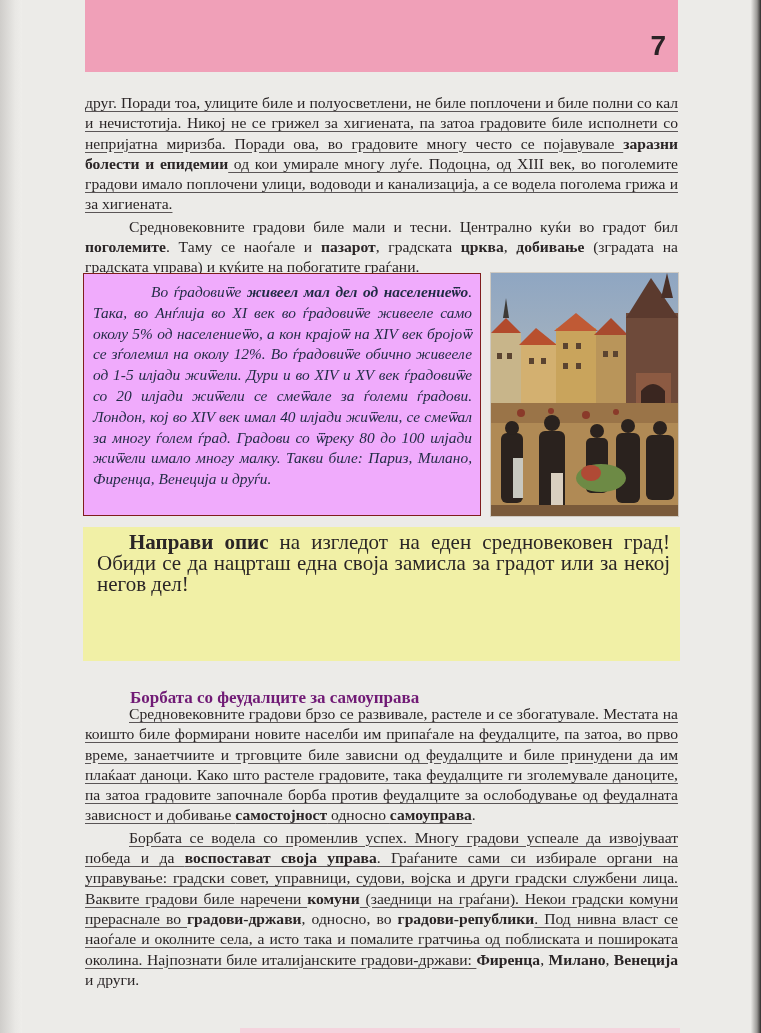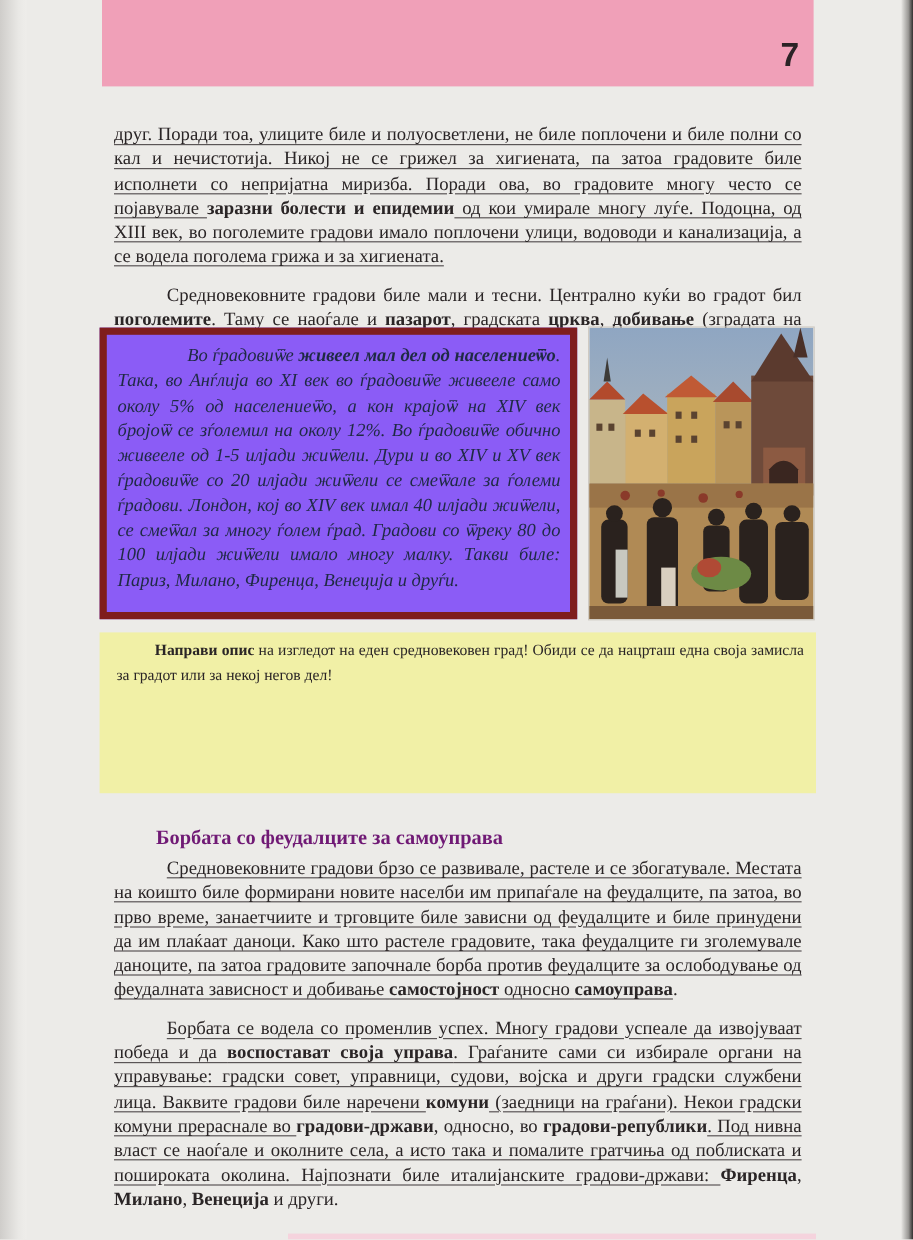--- a/index.html
+++ b/index.html
@@ -28,42 +28,42 @@
     }
     .bottom-band {
       position: absolute; left: 240px; top: 1028px; width: 440px; height: 5px;
       background: #f5d3dd;
     }
     .text-block {
       position: absolute; left: 83px; width: 597px;
       font-size: 15.6px; line-height: 20.3px; text-align: justify;
       text-align-last: left;
     }
-    .text-block p { margin: 12px; }
+    .text-block p { margin: 2px; }
     .indent { text-indent: 44px; }
     b { font-weight: bold; }
     .u { text-decoration: underline; text-decoration-color: #5a5556; text-underline-offset: 3px; }
 
     .blue-box {
       position: absolute; left: 83px; top: 273px; width: 398px; height: 243px;
-      background: #8b5cf6; border: 6px solid #7f1d1d; box-sizing: border-box;
+      background: #f0abfc; border: 1px solid #7f1d1d; box-sizing: border-box;
       padding: 8px 8px 0 9px;
       font-size: 15.4px; line-height: 20.8px; font-style: italic;
       color: #1f2a44; text-align: justify; text-align-last: left;
     }
     .blue-box p { margin: 0; text-indent: 58px; }
     .painting {
       position: absolute; left: 490px; top: 272px; width: 187px; height: 243px;
       overflow: hidden; border: 1px solid #cfcac2;
     }
     .yellow-box {
       position: absolute; left: 83px; top: 527px; width: 597px; height: 134px;
       background: #f1f0a6; box-sizing: border-box;
       padding: 5px 10px 0 14px;
-      font-size: 13px; line-height: 20.8px; color: #2a2526;
+      font-size: 21px; line-height: 20.8px; color: #2a2526;
       text-align: justify; text-align-last: left;
     }
     .yellow-box p { margin: 0; text-indent: 32px; }
 
     .section-title {
       position: absolute; left: 130px; top: 688px;
       font-size: 17px; font-weight: bold; color: #701a75;
     }
   </style>
 </head>

